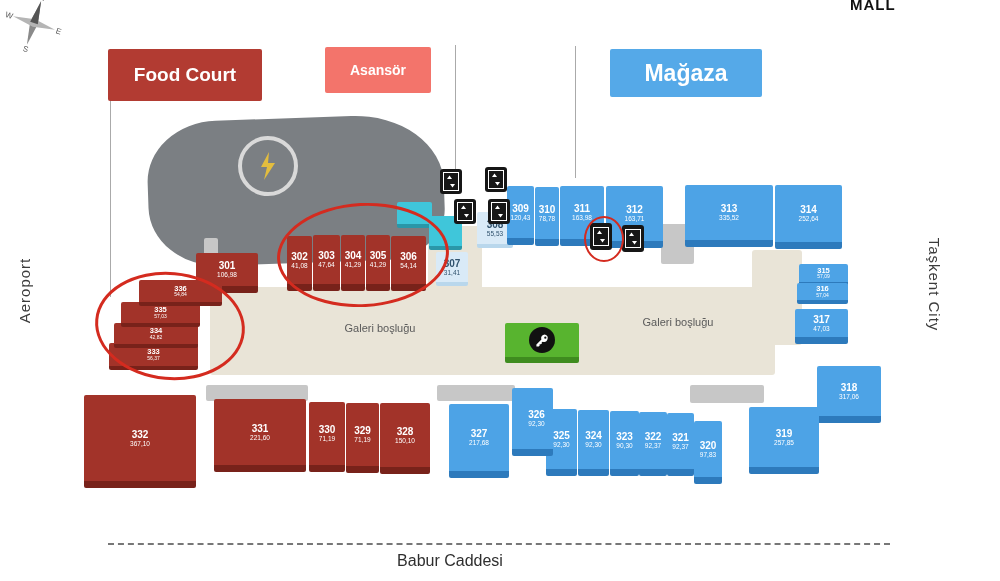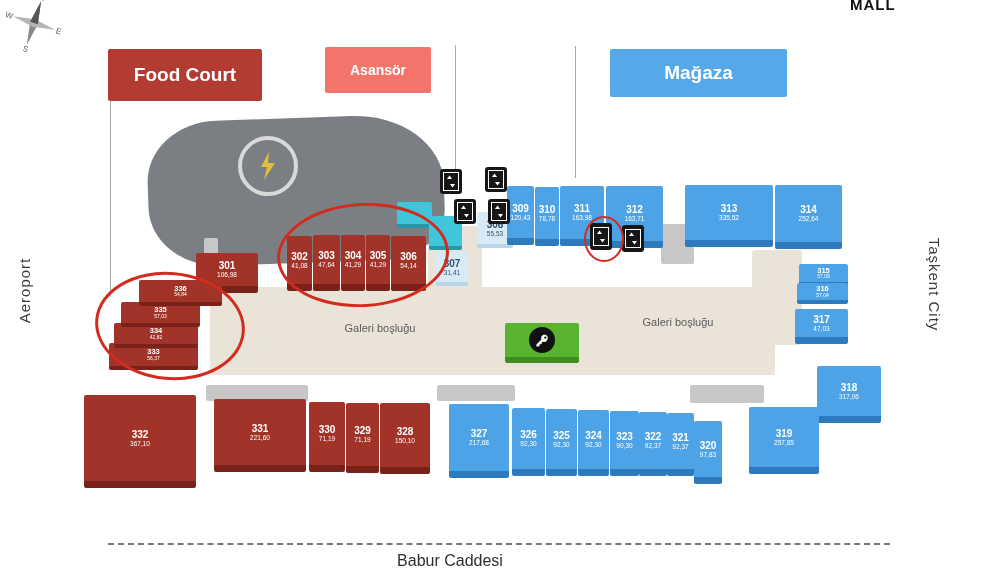--- a/index.html
+++ b/index.html
@@ -4,21 +4,21 @@
 <style>
   html,body{margin:0;padding:0;background:#fff;}
   #stage{position:relative;width:1000px;height:581px;background:#ffffff;overflow:hidden;
          font-family:"Liberation Sans", sans-serif;}
   .abs{position:absolute;}
   
   .legend{position:absolute;display:flex;align-items:center;justify-content:center;
           color:#fff;font-weight:bold;border-radius:2px;}
   #legend-food{left:108px;top:49px;width:154px;height:52px;background:#b23b32;font-size:19px;}
   #legend-asansor{left:325px;top:47px;width:106px;height:46px;background:#f3746b;font-size:14px;}
-  #legend-magaza{left:610px;top:49px;width:177px;height:48px;background:#55a9e8;font-size:19px;}
+  #legend-magaza{left:610px;top:49px;width:152px;height:48px;background:#55a9e8;font-size:23px;}
   .callout{position:absolute;width:1px;background:#aaa;}
   
   .corridor{position:absolute;background:#e9e4d7;border-radius:3px;}
   .grayblock{position:absolute;background:#c7c7c7;border-radius:2px;}
   #roof{position:absolute;left:148px;top:118px;width:296px;height:145px;background:#7b7f83;
         border-radius:70px 90px 60px 70px / 60px 70px 50px 60px;transform:rotate(-2deg);}
   #emblem{position:absolute;left:238px;top:136px;width:52px;height:52px;border:4px solid #d9d9d9;
           border-radius:50%;display:flex;align-items:center;justify-content:center;}
   
   .store{position:absolute;display:flex;flex-direction:column;align-items:center;justify-content:center;
@@ -200,21 +200,21 @@
         <span class="ar">90,30</span>
       </div>
       <div class="store shop" style="left: 578px; top: 410px; width: 31px; height: 59px;">
         <span class="num">324</span>
         <span class="ar">92,30</span>
       </div>
       <div class="store shop" style="left: 546px; top: 409px; width: 31px; height: 60px;">
         <span class="num">325</span>
         <span class="ar">92,30</span>
       </div>
-      <div class="store shop" style="left: 512px; top: 408px; width: 33px; height: 61px;">
+      <div class="store shop" style="left: 512px; top: 388px; width: 33px; height: 61px; padding-left: 8px;">
         <span class="num">326</span>
         <span class="ar">92,30</span>
       </div>
       <div class="store shop" style="left: 449px; top: 404px; width: 60px; height: 67px;">
         <span class="num">327</span>
         <span class="ar">217,68</span>
       </div>
       <div class="store food" style="left: 380px; top: 403px; width: 50px; height: 64px;">
         <span class="num">328</span>
         <span class="ar">150,10</span>

